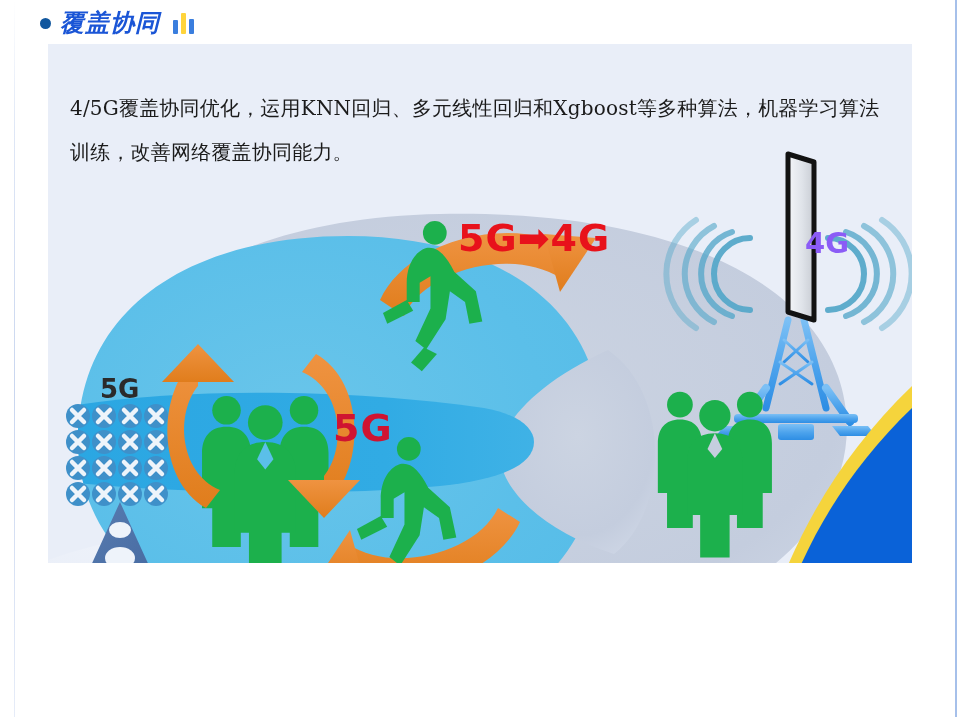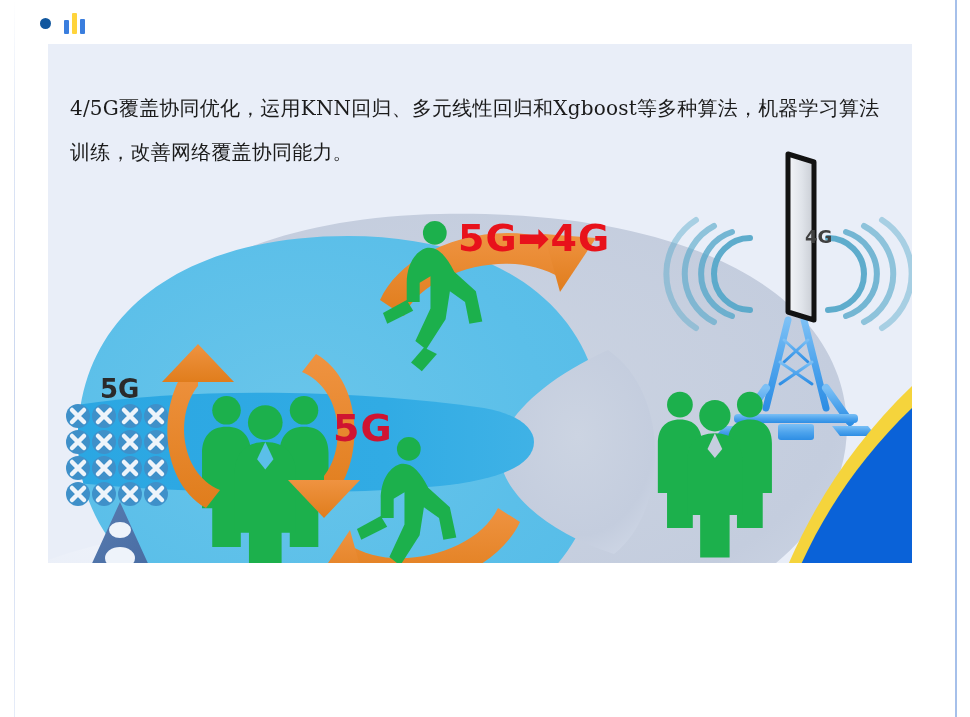--- a/index.html
+++ b/index.html
@@ -98,30 +98,31 @@
     position: absolute;
     font-family: "DejaVu Sans", "Liberation Sans", sans-serif;
     font-weight: 700;
     white-space: nowrap;
     pointer-events: none;
   }
   .lbl-5g4g  { left: 410px; top: 76px;  font-size: 38px; color: #e8121b; letter-spacing: 1px; }
   .lbl-4g5g  { left: 372px; top: 486px; font-size: 38px; color: #e8121b; letter-spacing: 1px; }
   .lbl-5g-mid{ left: 285px; top: 266px; font-size: 38px; color: #cf1431; letter-spacing: 1px; }
   .lbl-5g-tw { left: 52px;  top: 234px; font-size: 26px; color: #2b2b2b; }
-  .lbl-4g-tw { left: 757px; top: 86px;  font-size: 18px; color: #404040; }
+  .lbl-4g-tw { left: 757px; top: 86px;  font-size: 29px; color: #8b5cf6; }
 </style>
 </head>
 <body>
 
 <div class="edge-rule-left"></div>
 <div class="edge-rule-right"></div>
 
 <div class="heading">
   <span class="bullet-dot"></span>
+  <span class="heading-text">覆盖协同</span>
   <span class="bar-icon">
     <i class="b1"></i>
       <i class="b2"></i>
       <i class="b3"></i>
   </span>
 </div>
 
 <div class="panel">
 
   <p class="panel-para">4/5G覆盖协同优化，运用KNN回归、多元线性回归和Xgboost等多种算法，机器学习算法训练，改善网络覆盖协同能力。</p>

